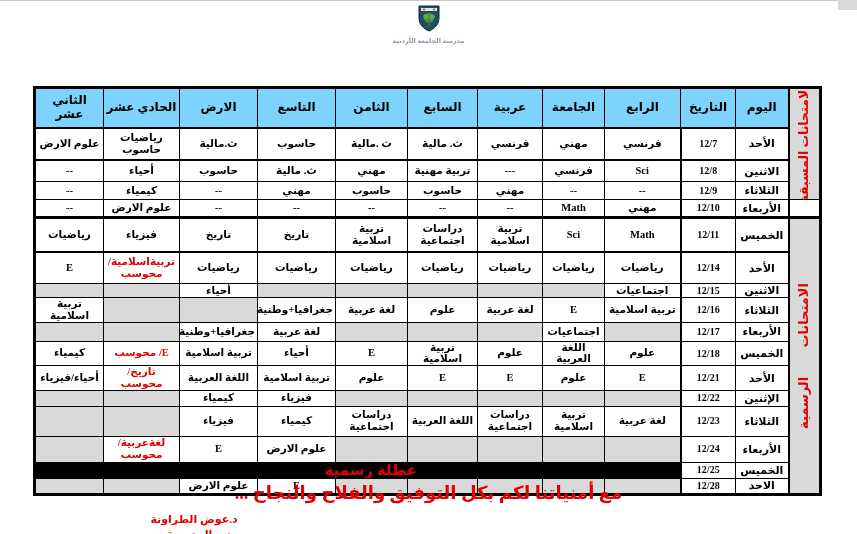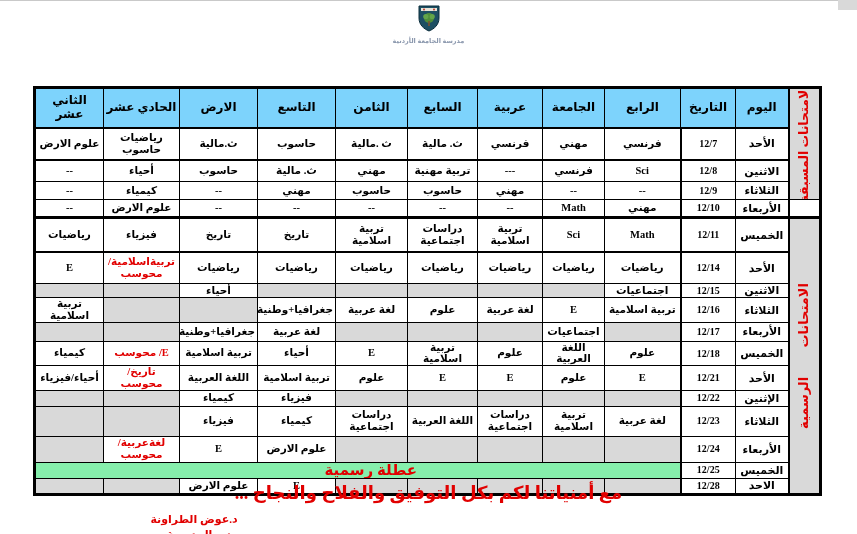--- a/index.html
+++ b/index.html
@@ -43,21 +43,21 @@
     overflow:hidden;
   }
   #sched th{background:#7dd3fc;font-size:12px;}
   #sched td{font-size:10.5px;background:#ffffff;}
   #sched td.day-cell{font-size:11px;}
   #sched td.date-cell{font-size:10px;border-left-width:2px;}
   #sched td.empty{background:#d9d9d9;}
   #sched td.red-text{color:#e10000;}
   #sched td.label-cell{background:#d9d9d9;position:relative;border-right-width:3px;border-left-width:2px;padding:0;}
   #sched td.spacer-cell{background:#ffffff;border-right-width:3px;border-left-width:2px;}
-  #sched td.holiday-cell{background:#86efac;color:#e10000;font-size:15px;line-height:1;padding-left:28px;}
+  #sched td.holiday-cell{background:#000000;color:#e10000;font-size:15px;line-height:1;padding-left:28px;}
   .vlabel{
     position:absolute;top:50%;left:50%;
     transform:translate(-50%,-50%) rotate(-90deg);
     white-space:nowrap;
     color:#e10000;font-size:12.5px;font-weight:bold;
   }
   .vlabel-long{word-spacing:26px;font-size:13px;}
 
   
   #sched tr:nth-child(1){height:40px;}

